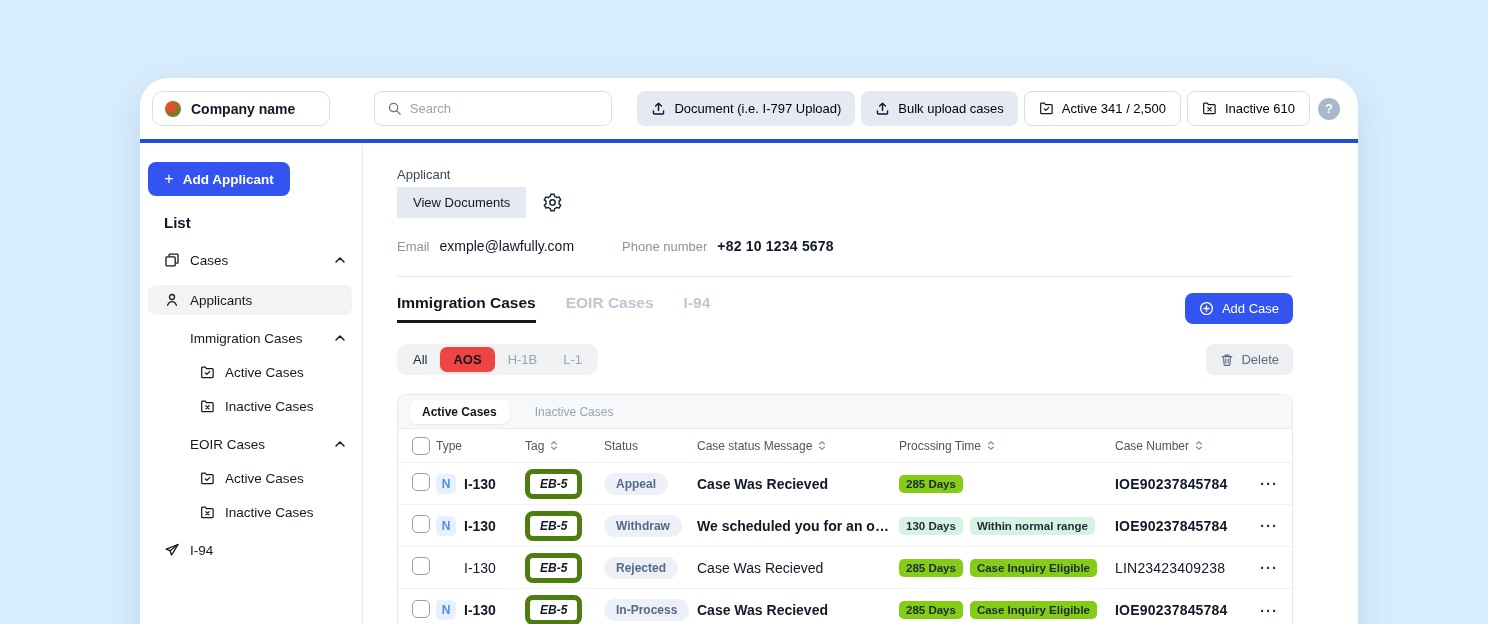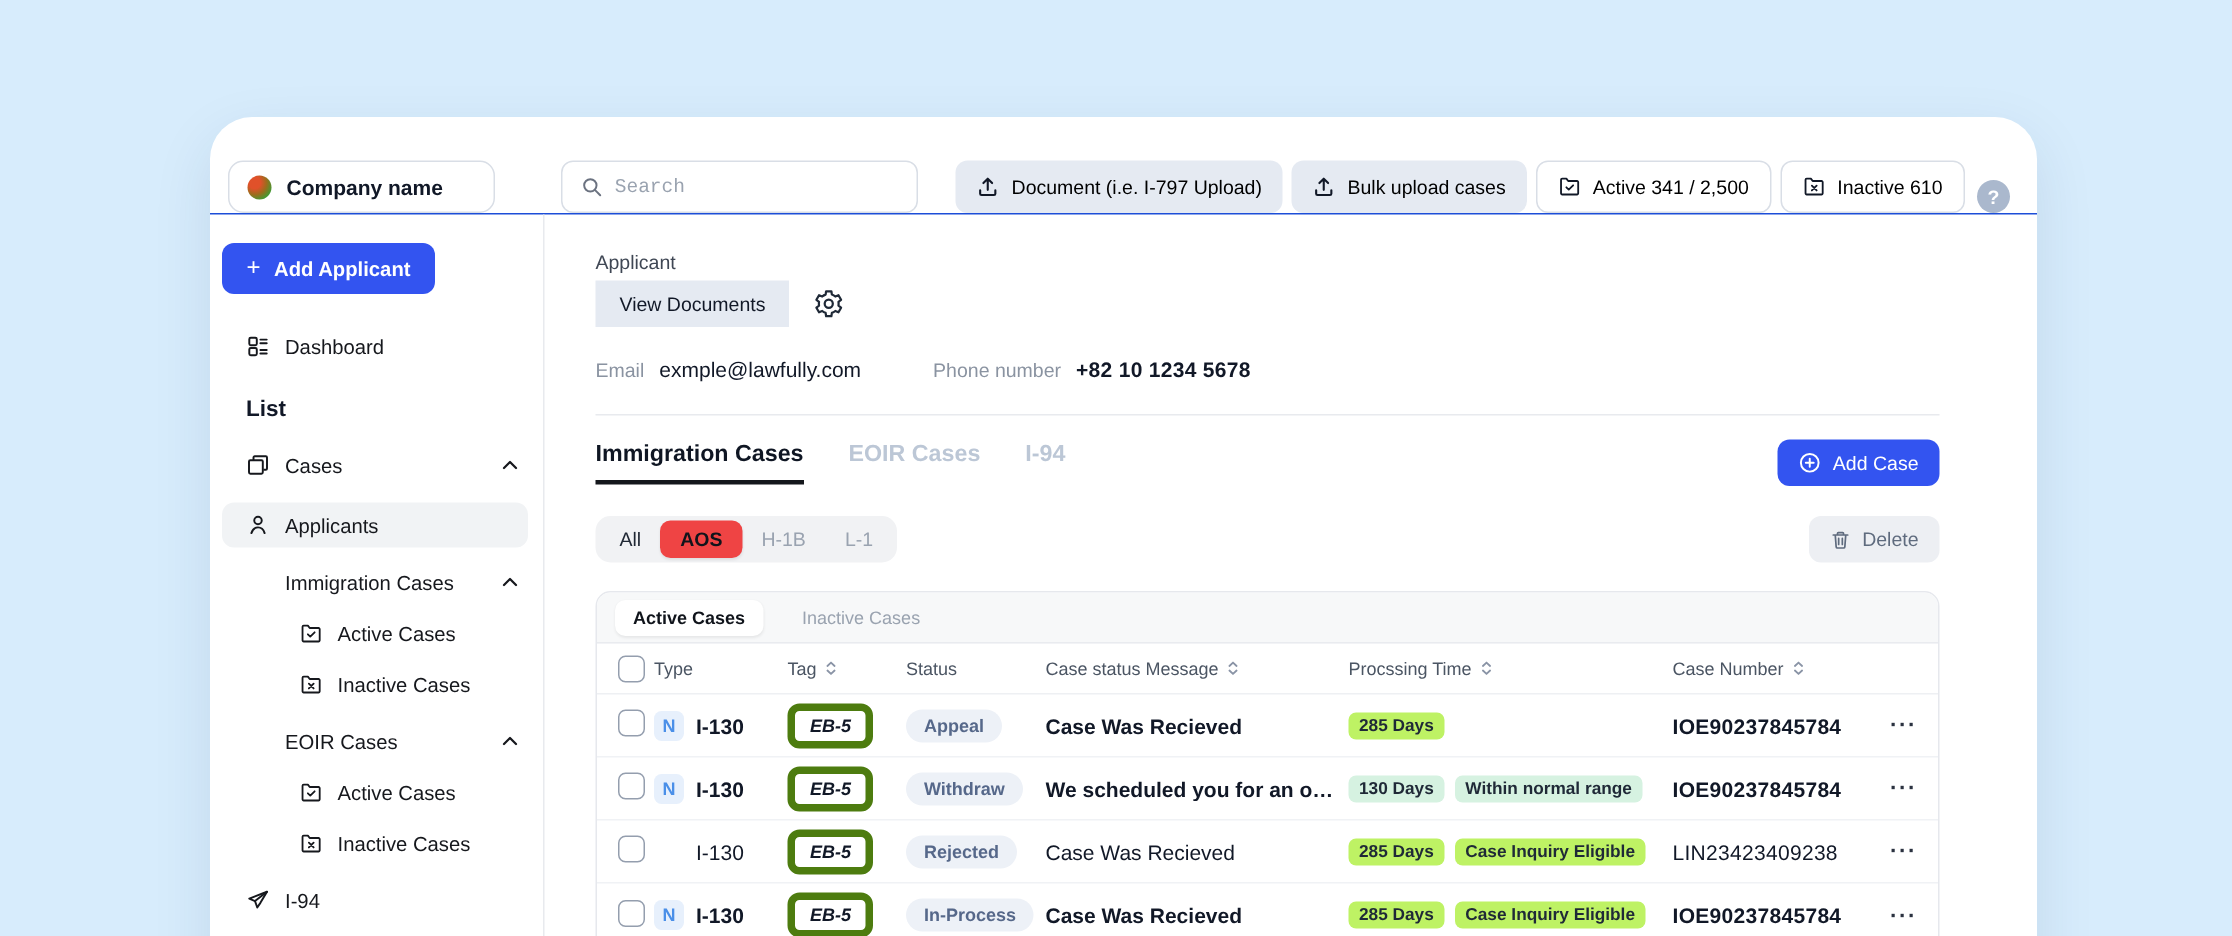--- a/index.html
+++ b/index.html
@@ -12,26 +12,26 @@
     position:relative;
   }
   .window {
     position:absolute; left:140px; top:78px; width:1218px; height:580px;
     background:#fff; border-radius:28px 28px 0 0;
     box-shadow:0 14px 40px rgba(20,50,90,.10);
     overflow:hidden;
     display:flex; flex-direction:column;
   }
   
-  .topbar { height:65px; border-bottom:1px solid #1d4ed8; display:flex; align-items:flex-end; padding:0 18px 0 12px; flex:0 0 auto; }
+  .topbar { height:65px; border-bottom:4px solid #1d4ed8; display:flex; align-items:center; padding:0 18px 0 12px; flex:0 0 auto; }
   .company-box { display:flex; align-items:center; gap:10px; width:201px; height:35px; border:1px solid #d9dee6; border-radius:10px; padding:0 12px; background:#fff; }
   .logo-dot { width:16px; height:16px; border-radius:50%; background:radial-gradient(circle at 30% 30%, #e0512a 25%, #9d6c1d 50%, #3f9b33 78%); flex:0 0 auto; }
   .company-name { font-size:14px; font-weight:600; }
   .searchbox { margin-left:44px; width:271px; height:35px; border:1px solid #d9dee6; border-radius:8px; display:flex; align-items:center; gap:8px; padding:0 12px; background:#fff; }
-  .searchbox input { border:none; outline:none; font-size:13px; color:#374151; width:100%; font-family:Liberation Mono, monospace; background:transparent; }
+  .searchbox input { border:none; outline:none; font-size:13px; color:#374151; width:100%; font-family:Liberation Sans, sans-serif; background:transparent; }
   .searchbox input::placeholder { color:#9aa3b0; }
   .tb-btn { height:35px; display:flex; align-items:center; gap:8px; border-radius:8px; padding:0 14px; font-size:13px; font-weight:500; cursor:pointer; white-space:nowrap; }
   .tb-btn.gray { background:#e5eaf2; border:none; }
   .tb-btn.outline { background:#fff; border:1px solid #d9dee6; }
   .help-circle { margin-left:8px; width:22px; height:22px; border-radius:50%; background:#aab8cd; color:#fff; font-size:13px; font-weight:700; display:flex; align-items:center; justify-content:center; flex:0 0 auto; }
   
   .app-body { flex:1; display:flex; min-height:0; }
   .sidebar { width:223px; flex:0 0 auto; border-right:1px solid #e8eaee; padding:19px 10px 0 8px; }
   .add-applicant { width:142px; height:34px; background:#3354f0; color:#fff; border:none; border-radius:8px; font-size:13.5px; font-weight:600; display:flex; align-items:center; justify-content:center; gap:9px; cursor:pointer; font-family:inherit; }
   .add-applicant .plus { font-size:16px; font-weight:500; line-height:1; }
@@ -79,21 +79,21 @@
   .checkbox { width:18px; height:18px; border:1.5px solid #949eae; border-radius:5px; background:#fff; display:inline-block; cursor:pointer; }
   .type-cell { display:flex; align-items:center; gap:8px; }
   .new-badge { width:20px; height:20px; border-radius:5px; background:#e7f0fc; color:#4a8fe8; font-size:12px; font-weight:700; display:flex; align-items:center; justify-content:center; }
   .new-badge.hidden { visibility:hidden; }
   .case-type { font-size:14px; }
   .tag-pill { display:inline-flex; align-items:center; border:5px solid #4d7c0f; border-radius:8px; padding:3px 10px; font-size:12px; font-weight:700; background:#fff;font-style:italic; }
   .status-badge { display:inline-flex; align-items:center; background:#edf1f7; color:#56688a; border-radius:12px; padding:4px 12px; font-size:12px; font-weight:600; white-space:nowrap; }
   .msg { font-size:14px; white-space:nowrap; overflow:hidden; text-overflow:ellipsis; padding-right:10px; }
   .time-cell { display:flex; align-items:center; gap:7px; }
   .time-badge, .note-badge { border-radius:5px; padding:3px 7px; font-size:11.5px; font-weight:600; color:#1f2937; white-space:nowrap; }
-  .tone-red { background:#bef264; }
+  .tone-red { background:#84cc16; }
   .tone-green { background:#d6f2e1; }
   .case-number { font-size:14px; letter-spacing:.2px; }
   .menu-dots { text-align:right; font-weight:700; font-size:15px; color:#2b3240; letter-spacing:1px; cursor:pointer; }
   .body-row.em .case-type, .body-row.em .msg, .body-row.em .case-number { font-weight:700; }
   svg { display:block; }
 </style>
 </head>
 <body>
 
 <div class="window">
@@ -158,30 +158,20 @@
   </div>
 
   <div class="app-body">
 
     <div class="sidebar">
       <button class="add-applicant">
         <span class="plus">+</span>
         <span>Add Applicant</span>
       </button>
 
-      <div class="side-item mt20">
-        <span class="icon">
-          <svg width="16" height="16" viewBox="0 0 16 16" fill="none" stroke="#16181d" stroke-width="1.3" stroke-linejoin="round">
-              <rect x="2.2" y="2.2" width="5" height="5" rx="1"></rect>
-              <rect x="2.2" y="9" width="5" height="4.8" rx="1"></rect>
-              <path d="M9.6 3.4h4.2M9.6 5.8h4.2M9.6 10.3h4.2M9.6 12.7h4.2" stroke-linecap="round"></path>
-            </svg>
-        </span>
-        <span>Dashboard</span>
-      </div>
 
       <div class="side-heading mt18">List</div>
 
       <div class="side-item mt14">
         <span class="icon">
           <svg width="16" height="16" viewBox="0 0 16 16" fill="none" stroke="#16181d" stroke-width="1.3" stroke-linejoin="round">
               <path d="M5 4.6V3a.8.8 0 0 1 .8-.8h7.4A.8.8 0 0 1 14 3v7.4a.8.8 0 0 1-.8.8h-1.6"></path>
               <rect x="2" y="4.8" width="9.2" height="9" rx=".9"></rect>
             </svg>
         </span>

